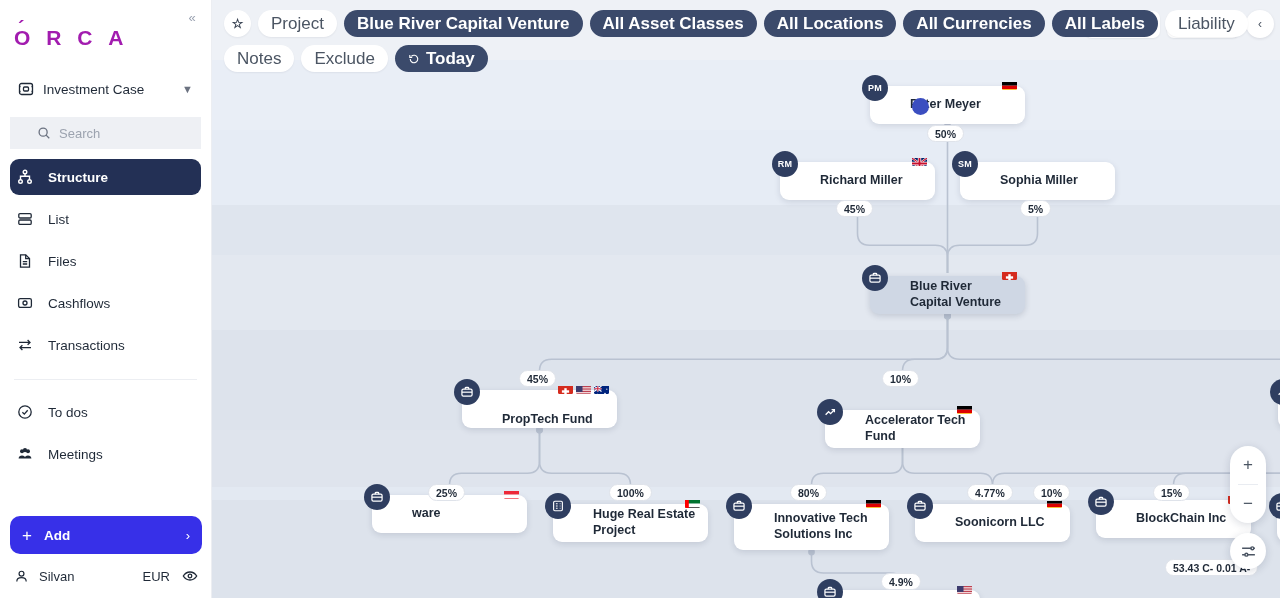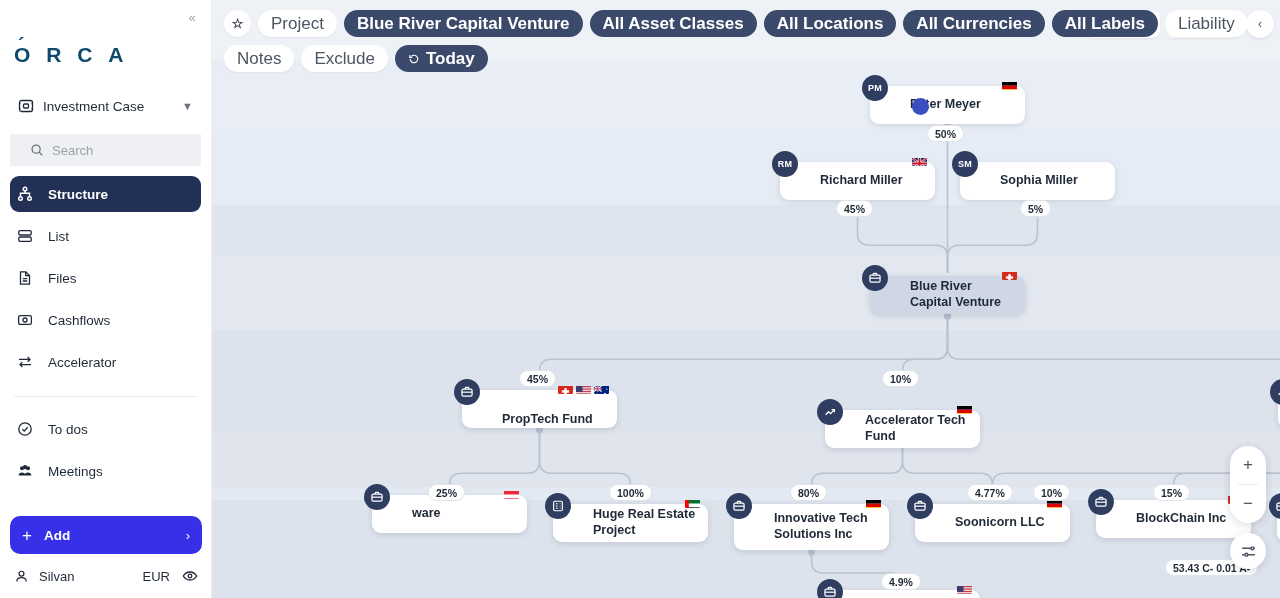--- a/index.html
+++ b/index.html
@@ -23,40 +23,39 @@
   .collapse-btn {
     position: absolute; top: 6px; right: 8px;
     width: 22px; height: 22px;
     display: flex; align-items: center; justify-content: center;
     color: #9aa2b1; font-size: 13px; cursor: pointer;
     border-radius: 5px;
   }
   .brand {
     padding: 26px 0 0 14px;
     font-size: 21px; font-weight: bold; letter-spacing: 5px;
-    color: #0c4a6e;
-    margin-top: 17px;
+    color: #a21caf;
   }
   .brand .acc { position: relative; }
   .brand .acc:after{
     content:"´"; position:absolute; top:-9px; left:4px; font-size:19px;
   }
   .case-row {
     margin: 22px 10px 0 10px;
     height: 34px; display: flex; align-items: center;
     padding: 0 8px; border-radius: 8px; cursor: pointer;
   }
   .case-row .ic { margin-right: 9px; display:flex; }
   .case-row .lbl { font-size: 13.5px; color: #1f2937; font-weight: 500; flex: 1; }
   .case-row .chev { color: #6b7280; font-size: 11px; }
 
   .search {
     margin: 11px 10px 0 10px; height: 32px;
     background: #eef0f4; border-radius: 0;
-    display: flex; align-items: center; padding: 0 20px;
+    display: flex; align-items: center; padding: 0 27px;
     cursor: text;
   }
   .search .si { margin-right: 8px; display:flex; }
   .search input {
     border: 0; outline: 0; background: transparent;
     font-family: inherit; font-size: 13px; color: #374151; width: 100%;
   }
   .search input::placeholder { color: #9ca3af; }
 
   .nav { margin-top: 10px; }
@@ -275,21 +274,21 @@
         </span>
         <span class="lbl">Cashflows</span>
       </div>
       <div class="nav-item">
         <span class="ic">
           <svg width="16" height="16" viewBox="0 0 16 16" fill="none" stroke="#1f2937" stroke-width="1.3">
             <path d="M2 5.4h11M10.6 3l2.4 2.4-2.4 2.4"></path>
               <path d="M14 10.6H3M5.4 8.2L3 10.6l2.4 2.4"></path>
           </svg>
         </span>
-        <span class="lbl">Accelerator</span>
+        <span class="lbl">Transactions</span>
       </div>
 
       <div class="nav-divider"></div>
 
       <div class="nav-item">
         <span class="ic">
           <svg width="16" height="16" viewBox="0 0 16 16" fill="none" stroke="#1f2937" stroke-width="1.3">
             <circle cx="8" cy="8" r="6.2"></circle>
               <path d="M5.4 8.2l1.9 1.9 3.4-3.9"></path>
           </svg>

